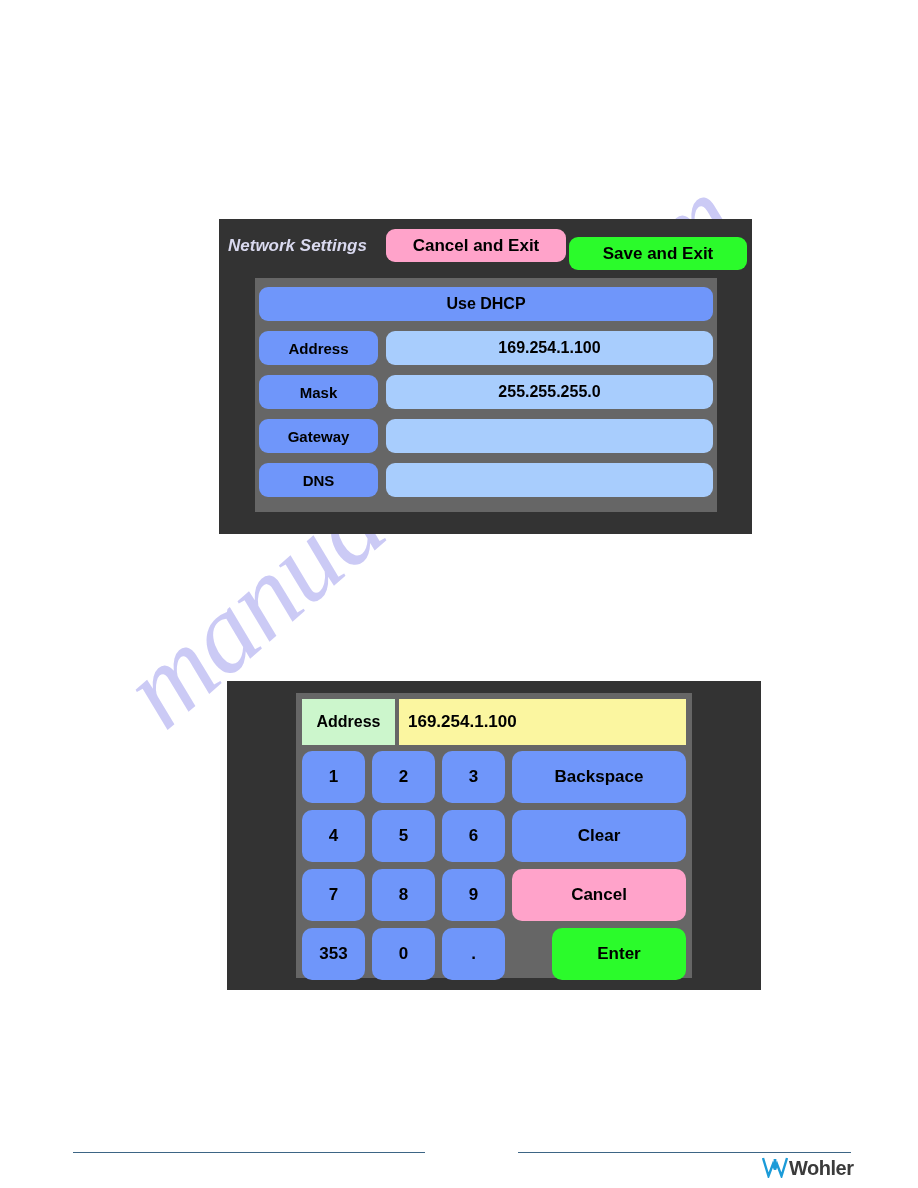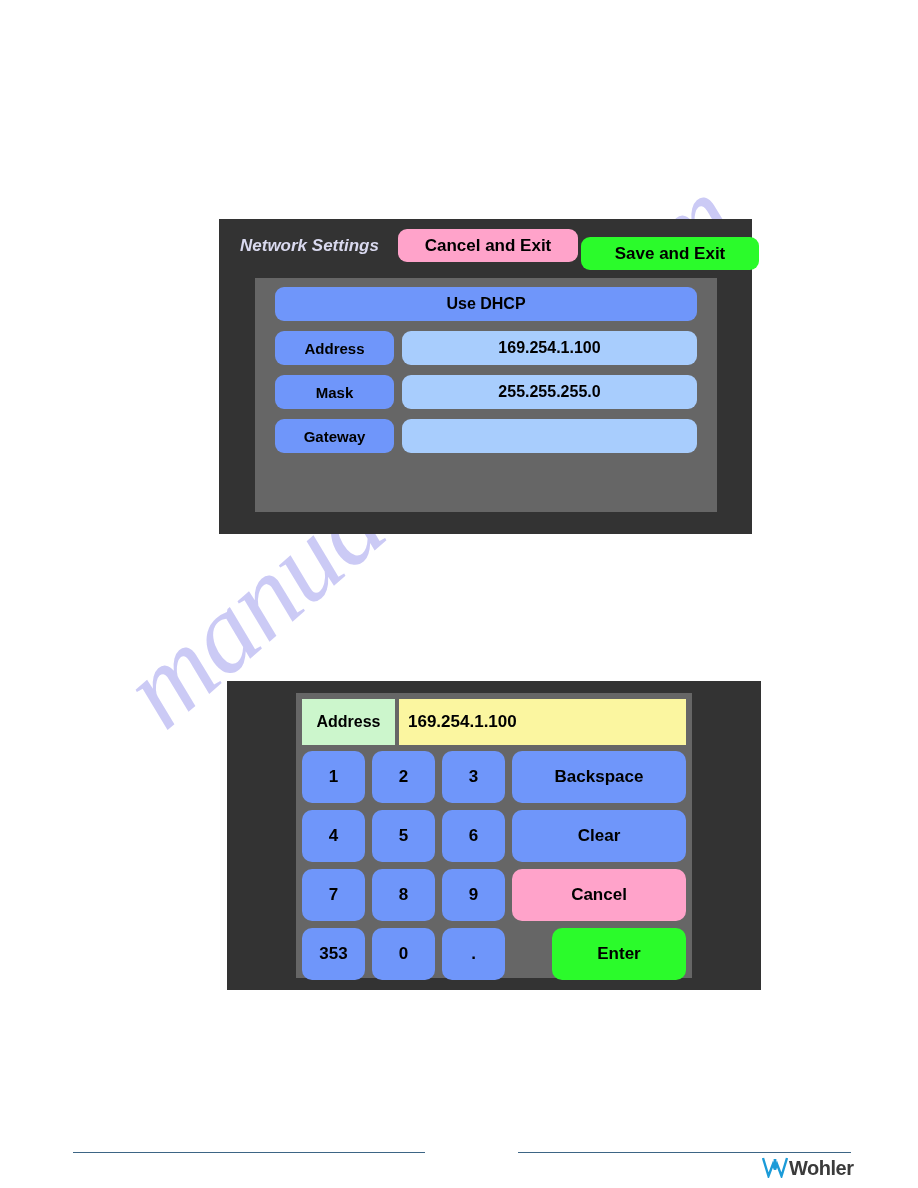--- a/index.html
+++ b/index.html
@@ -52,21 +52,21 @@
 
   
   #panel-network {
     left: 219px;
     top: 219px;
     width: 533px;
     height: 315px;
   }
   #panel-network .titlebar {
     position: absolute;
-    left: 12px; top: 0;
+    left: 0; top: 0;
     width: 533px;
     height: 55px;
   }
   #panel-network .panel-title {
     position: absolute;
     left: 9px;
     top: 17px;
     font-size: 17px;
     font-weight: bold;
     font-style: italic;
@@ -104,21 +104,21 @@
   }
 
   #panel-network .inner {
     position: absolute;
     left: 36px;
     top: 59px;
     width: 462px;
     height: 234px;
     background: #666666;
     box-sizing: border-box;
-    padding: 9px 20px;
+    padding: 9px 4px;
   }
   .row {
     display: flex;
     align-items: center;
     height: 34px;
     margin-bottom: 10px;
   }
   .row:last-child { margin-bottom: 0; }
 
   .wide-btn {
@@ -299,20 +299,24 @@
     <div class="row">
       <div class="lbl-btn">Mask</div>
       <div class="val-field">255.255.255.0</div>
     </div>
 
     <div class="row">
       <div class="lbl-btn">Gateway</div>
       <div class="val-field"></div>
     </div>
 
+    <div class="row">
+      <div class="lbl-btn">DNS</div>
+      <div class="val-field"></div>
+    </div>
 
   </div>
 </div>
 
 <div class="device-panel" id="panel-keypad">
   <div class="inner">
 
     <div class="kp-entry-row">
       <div class="kp-label">Address</div>
       <div class="kp-value">169.254.1.100</div>

